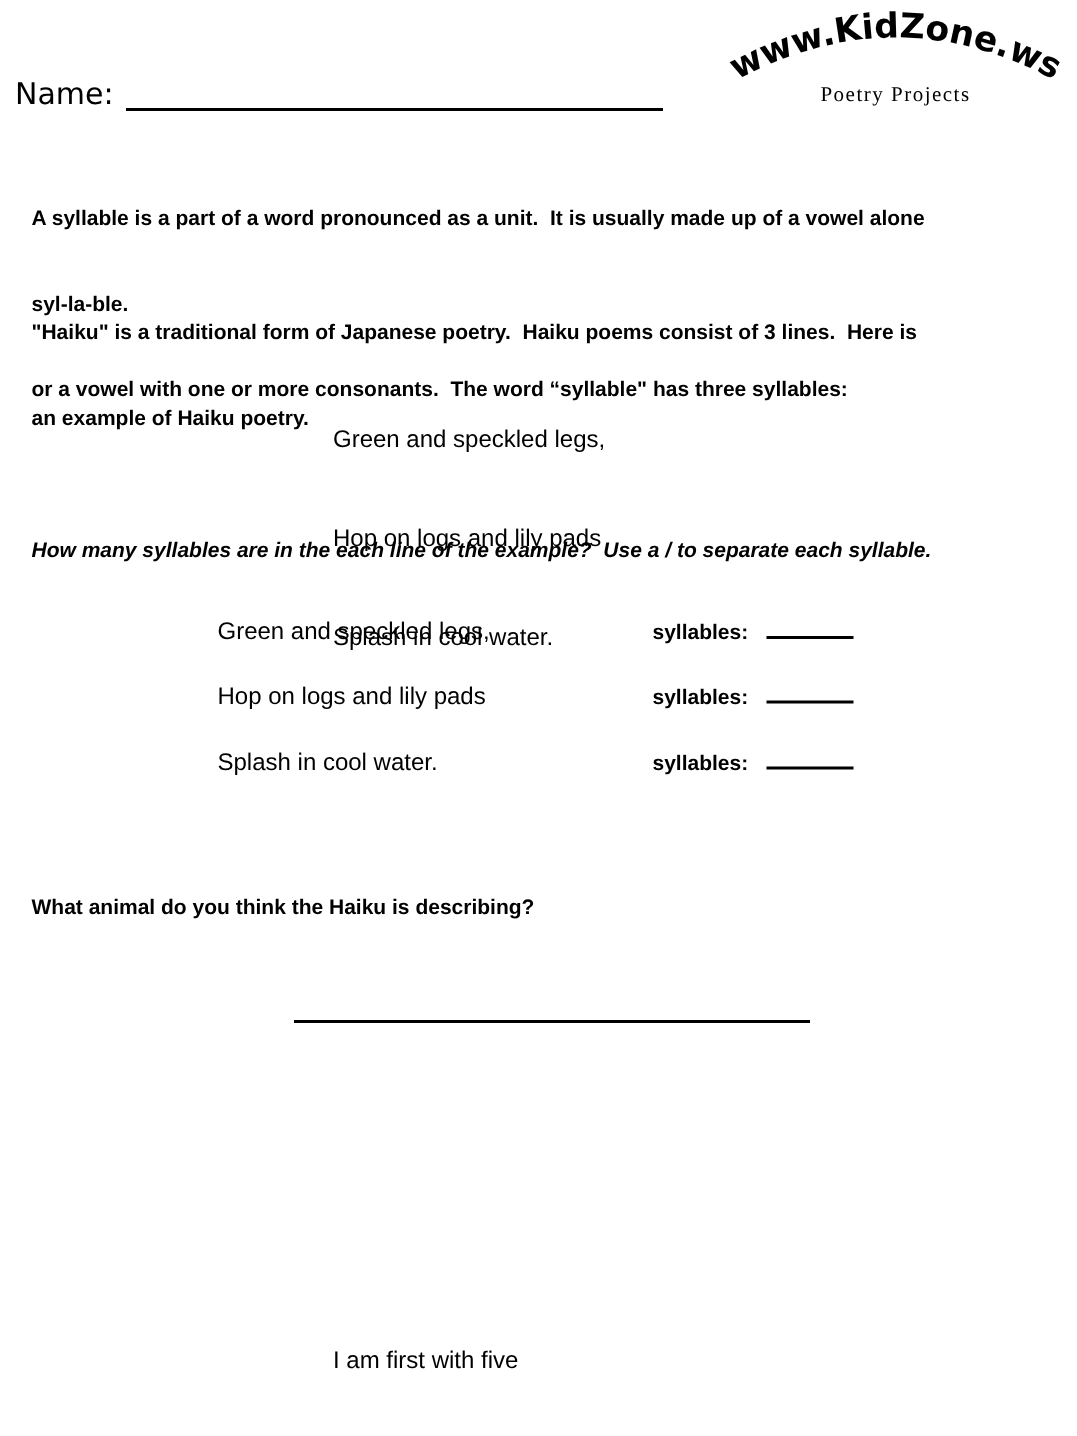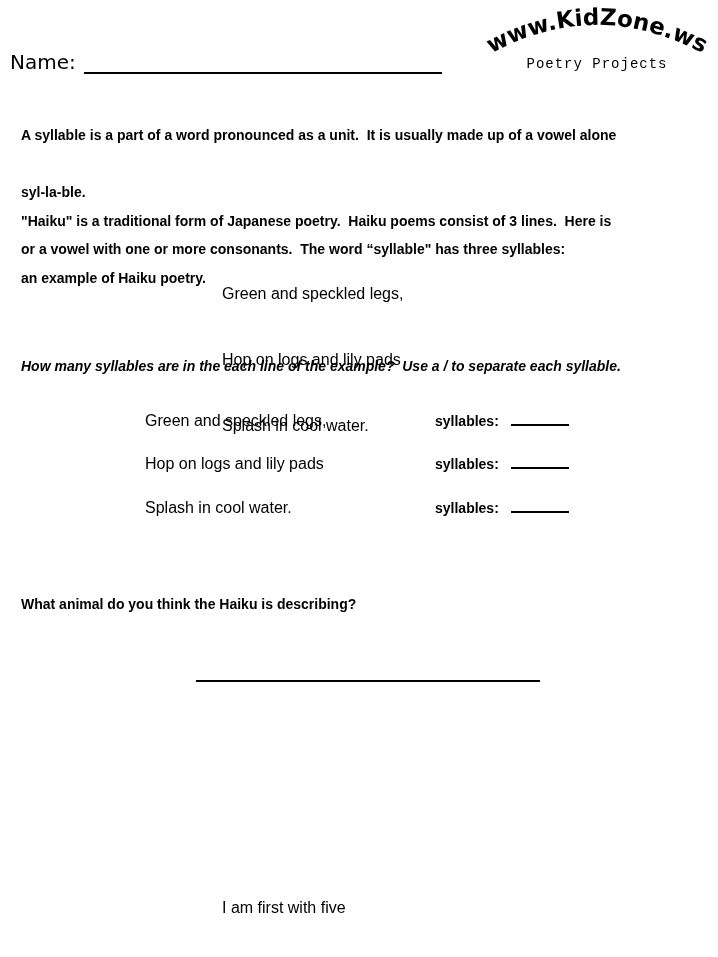--- a/index.html
+++ b/index.html
@@ -8,28 +8,28 @@
     width: 718px;
     height: 957px;
     background: #ffffff;
     color: #000000;
     font-family: "Liberation Sans", sans-serif;
     overflow: hidden;
   }
   
   .header { position: absolute; left: 482px; top: 2px; width: 230px; text-align: center; }
   .logo-svg { display: block; margin: 0 auto; }
-  .subtitle { font-size: 14px; letter-spacing: 1px; margin-top: -4px; font-family: Liberation Mono, monospace; }
+  .subtitle { font-size: 14px; letter-spacing: 1px; margin-top: -4px; font-family: Liberation Serif, serif; }
   
   .name-row { position: absolute; left: 10px; top: 50px; display: flex; align-items: flex-end; justify-content: space-between; }
   .name-label { font-size: 20px; font-family: "DejaVu Sans", sans-serif; }
   .name-line { display: inline-block; width: 358px; height: 22px; border-bottom: 2px solid #000; margin-left: 8px; }
   
   .para, .question { position: absolute; font-weight: bold; font-size: 14px; line-height: 19px; white-space: pre; }
-  .para1 { left: 21px; top: 88px; }
+  .para1 { left: 21px; top: 98px; }
   .para2 { left: 21px; top: 174px; }
   .q1 { left: 21px; top: 357px; font-style: italic; }
   .q2 { left: 21px; top: 595px; }
   .para3 { left: 21px; top: 779px; }
   
   .haiku { position: absolute; font-size: 16px; line-height: 22px; white-space: pre; }
   .haiku1 { left: 222px; top: 239px; }
   .haiku2 { left: 222px; top: 853px; }
   
   .ex-row { position: absolute; left: 145px; display: flex; align-items: baseline; white-space: pre; }

